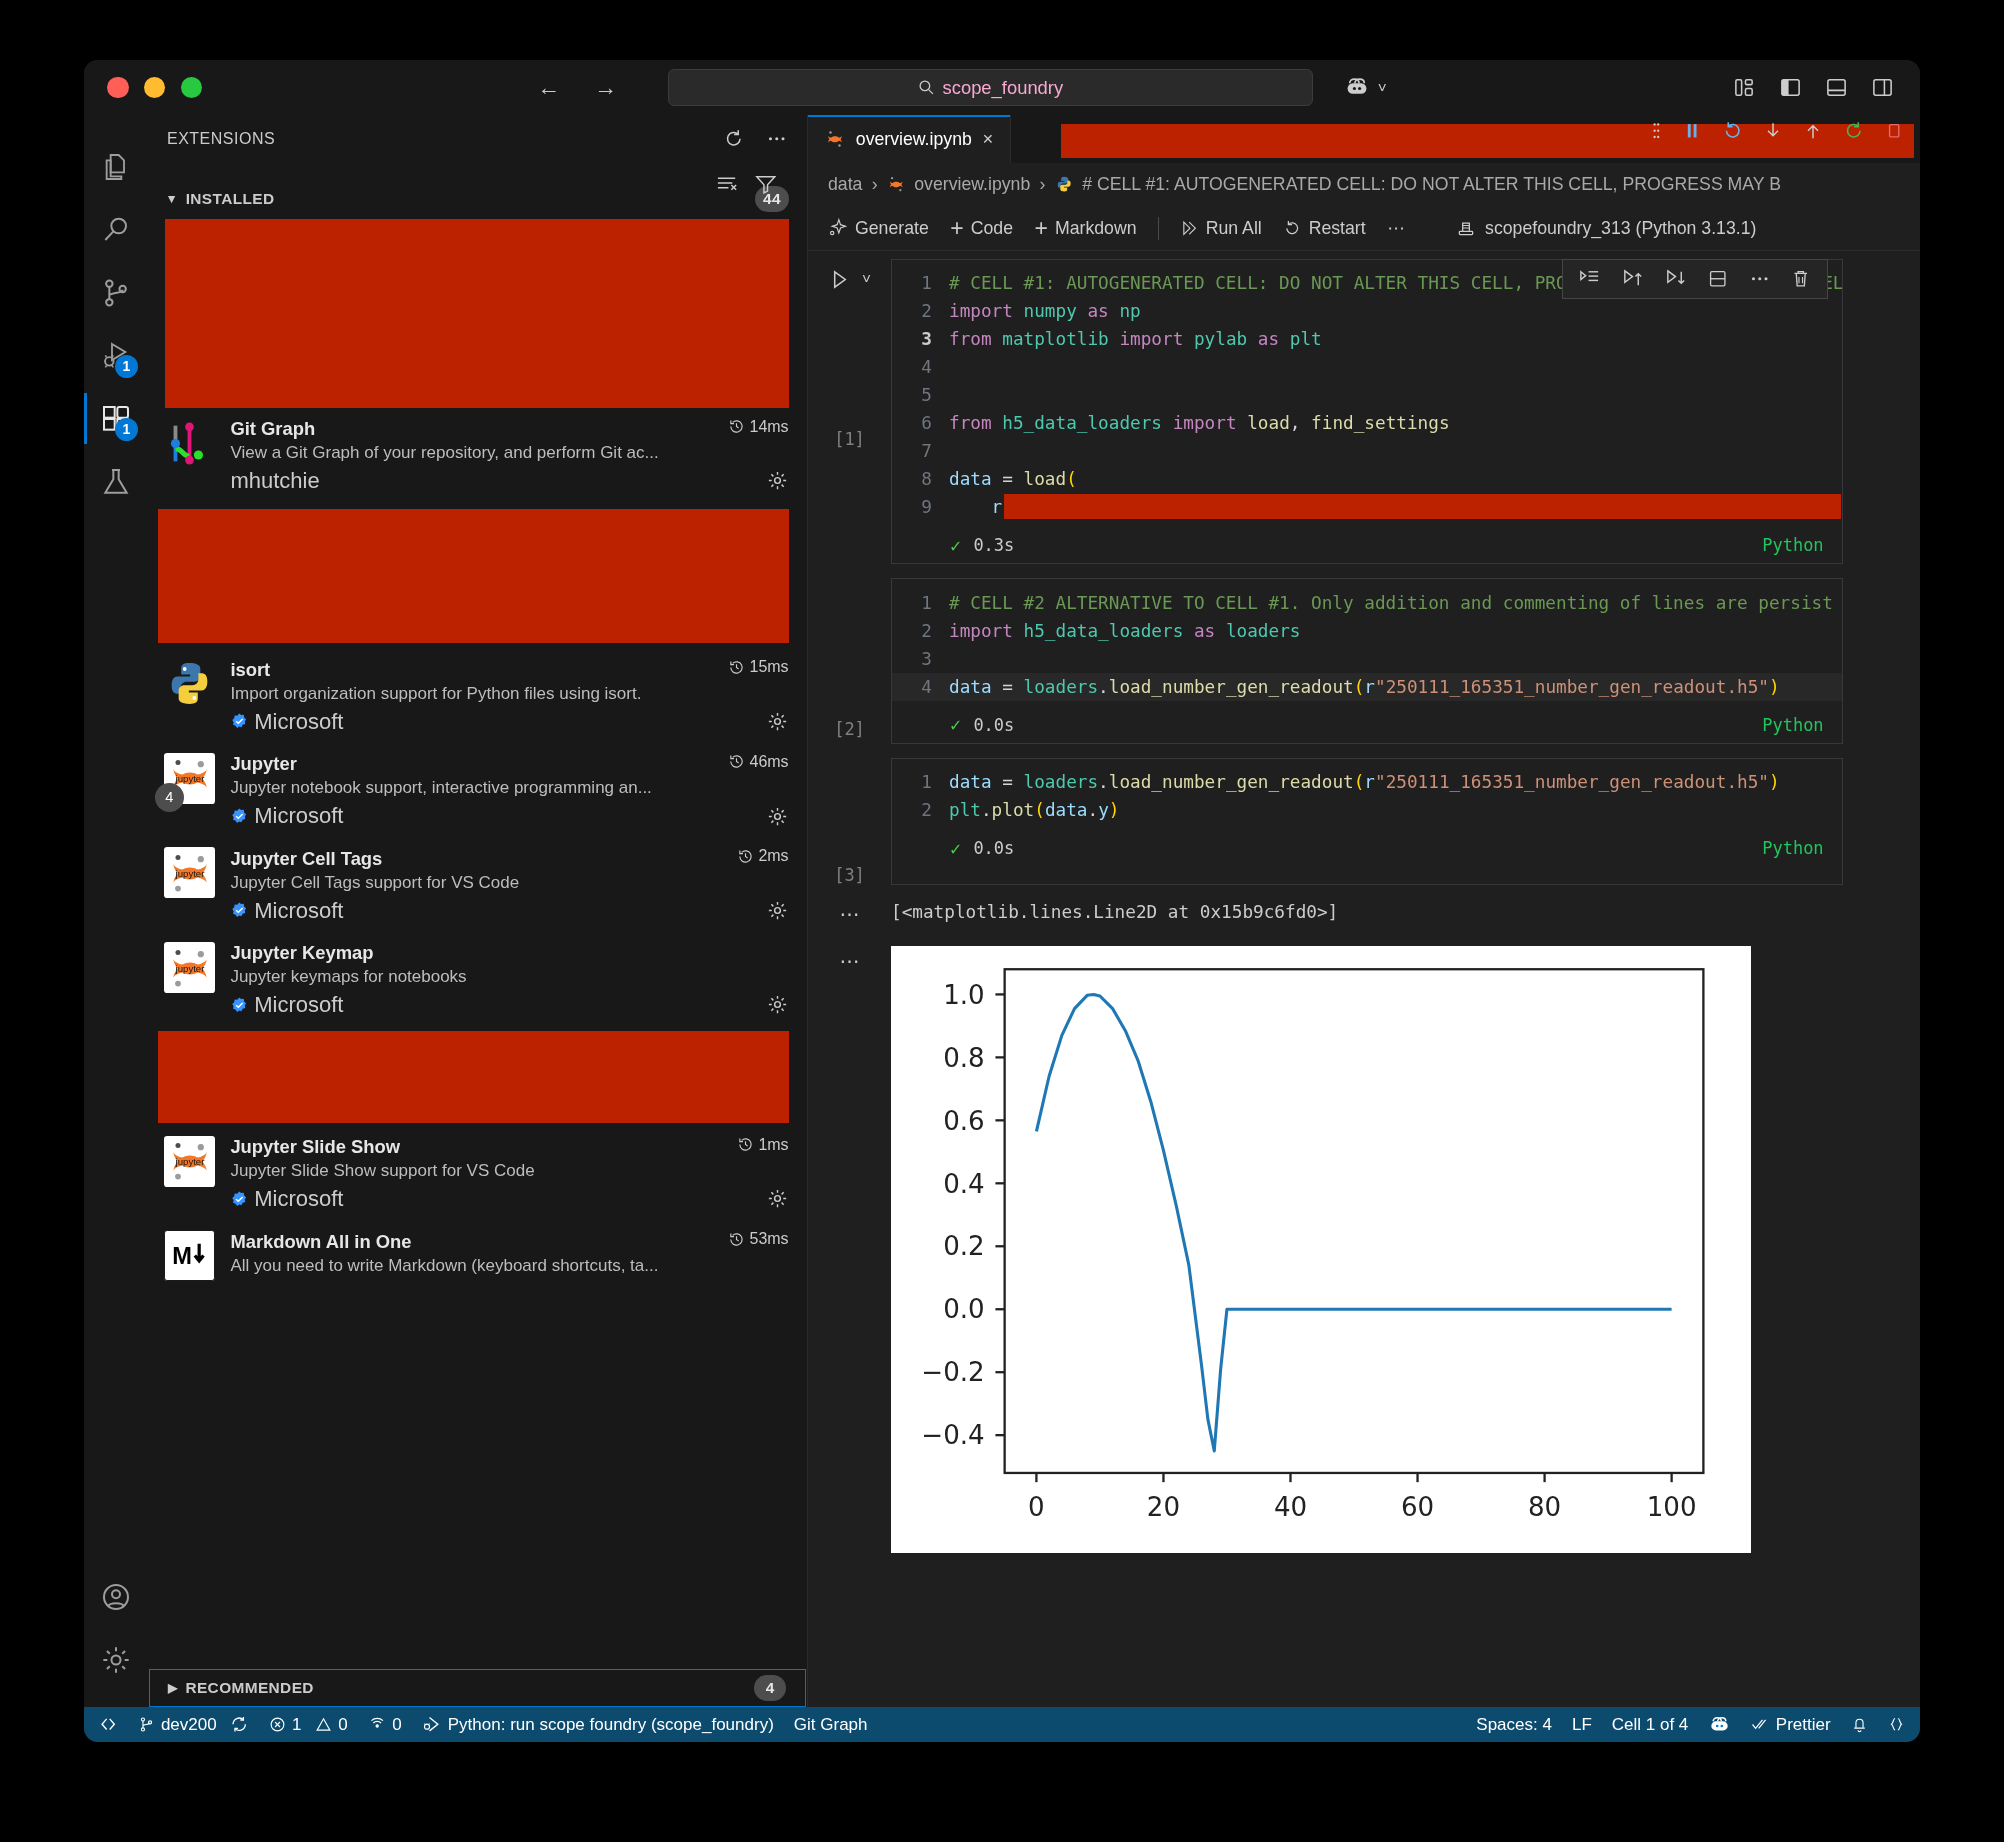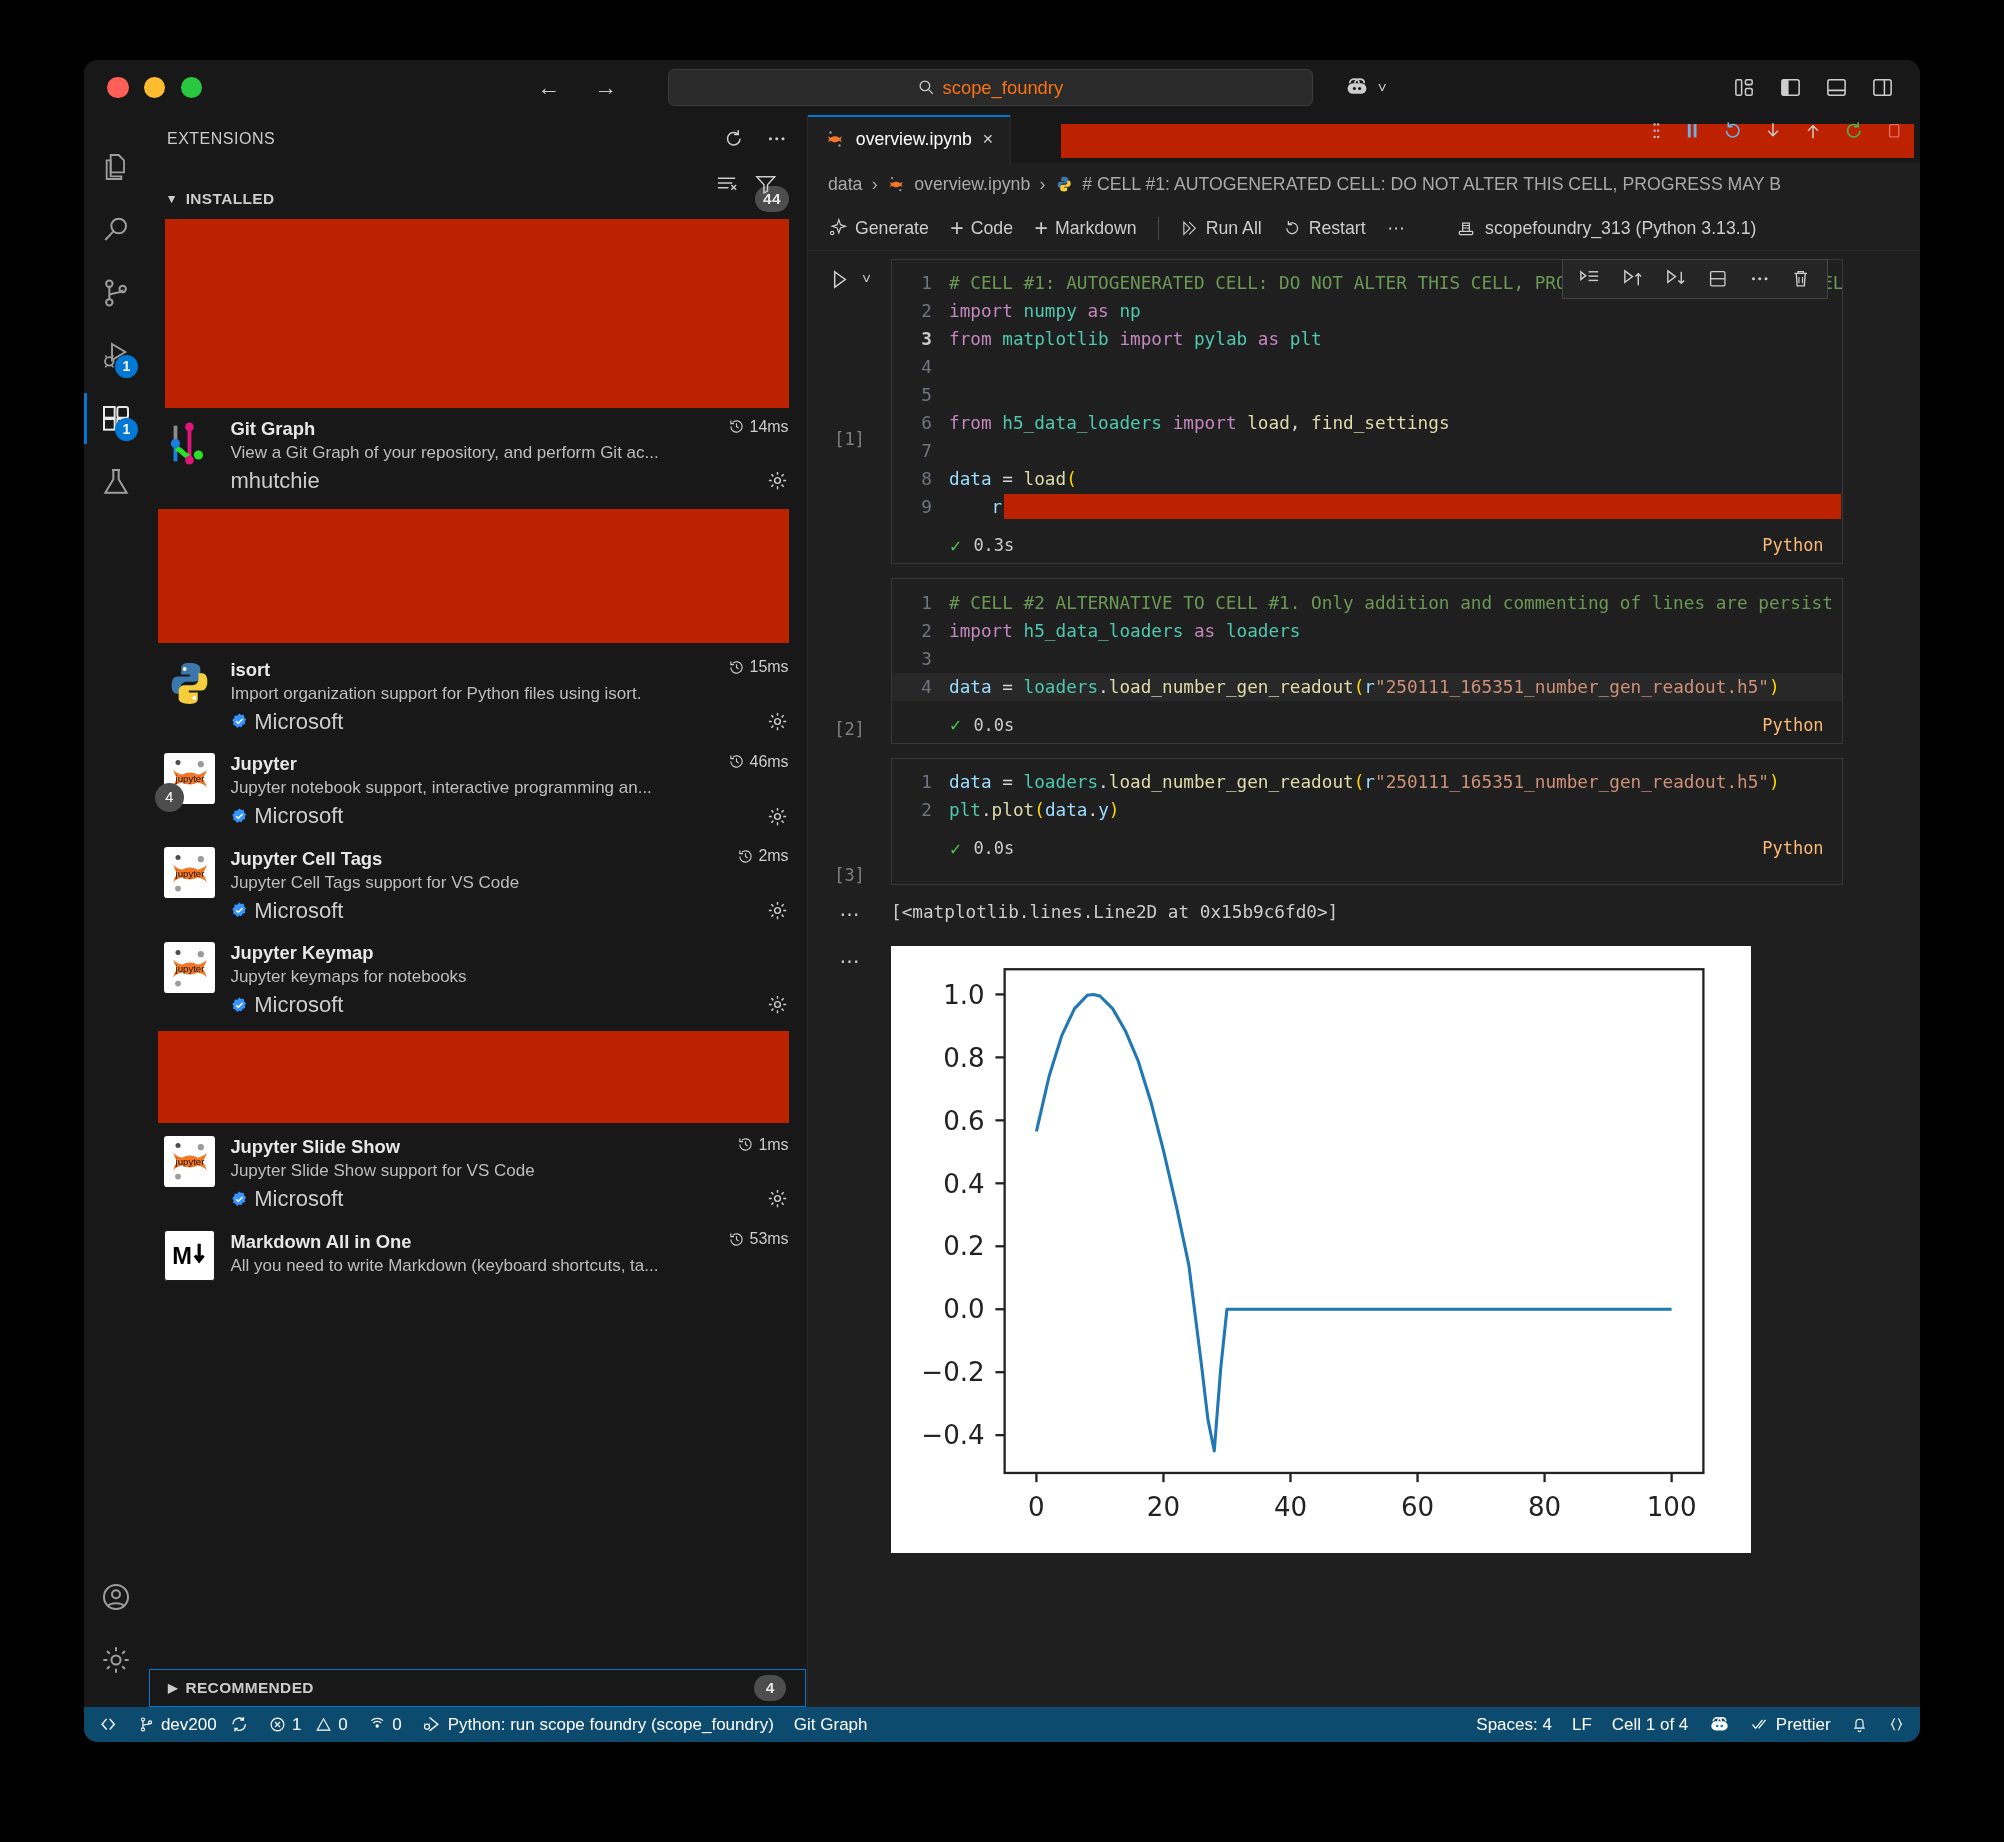--- a/index.html
+++ b/index.html
@@ -41,21 +41,21 @@
     color: #cccccc; font-size: 23px; line-height: 1;
   }
   .search-pill {
     position: absolute; left: 584px;
     width: 645px; height: 37px;
     background: #2a2a2a;
     border: 0.8px solid #3c3c3c;
     border-radius: 6.1px;
     display: flex; align-items: center; justify-content: center;
     gap: 7.7px;
-    color: #f97316; font-size: 18.4px;
+    color: #f9a8d4; font-size: 18.4px;
   }
   .titlebar-right {
     position: absolute; right: 26px;
     display: flex; align-items: center; gap: 23px;
   }
   .tb-icon { color: #cdcdcd; display: flex; align-items: center; }
   .copilot-group { position: absolute; left: 1260px; display:flex; align-items:center; gap:7.7px; color:#cdcdcd;}
 
   
   .body { flex: 1 1 auto; display: flex; min-height: 0; }
@@ -224,21 +224,21 @@
     font-size: 17.7px; line-height: 28px; white-space: pre;
   }
   .lnum { width: 57px; flex: 0 0 auto; text-align: right; color: #6e7681; padding-right: 17px; }
   .lnum.cur { color: #cccccc; font-weight: bold; }
   .ltext { flex: 1 1 auto; overflow: hidden; }
   .cell-status {
     display: flex; align-items: center; padding: 6.1px 18.4px 7.7px 58px;
     font-family: "DejaVu Sans Mono", monospace; font-size: 17px; color: #cccccc;
   }
   .cell-status .chk { color: #4ec94e; margin-right: 12.3px; font-size: 18.4px; }
-  .cell-status .lang { margin-left: auto; color: #fdba74; }
+  .cell-status .lang { margin-left: auto; color: #22c55e; }
 
   .cell-toolbar {
     position: absolute; top: 0; right: 92px;
     background: #252526; border: 0.8px solid #454545;
     display: flex; gap: 20px; align-items: center;
     padding: 7.7px 15.4px; z-index: 5; color: #cccccc;
   }
 
   .out-row { display: flex; align-items: flex-start; }
   .out-gutter { width: 83px; flex: 0 0 auto; text-align: center; color: #cccccc; font-size: 20px; padding-top: 3.1px;}

